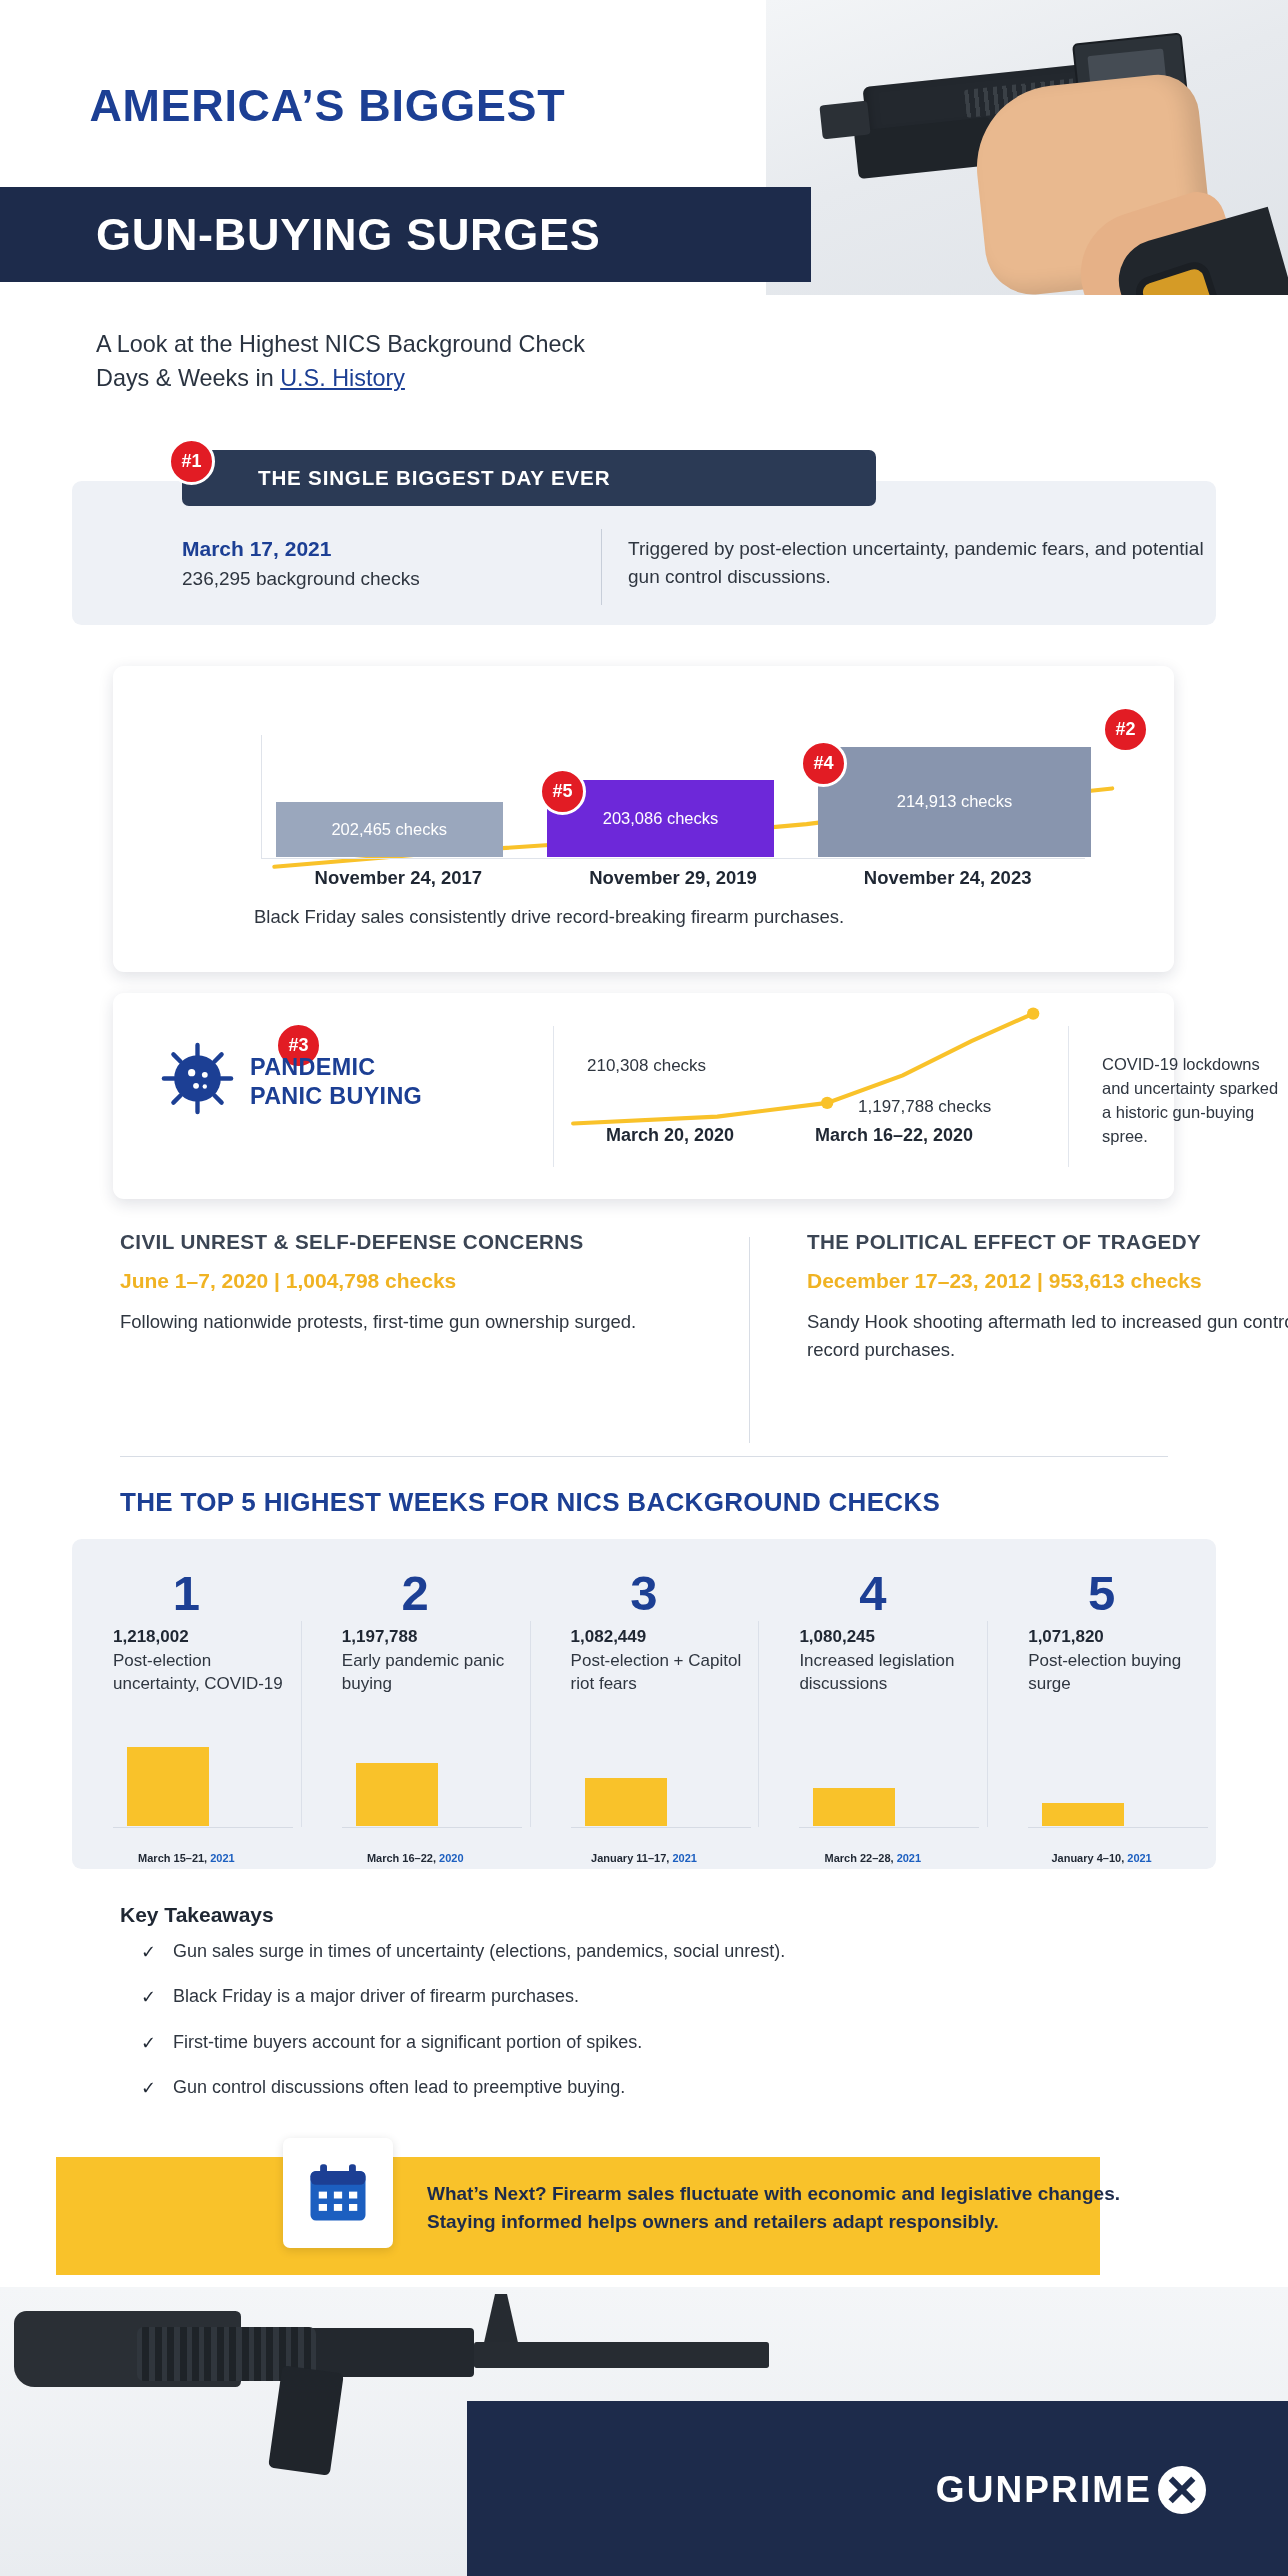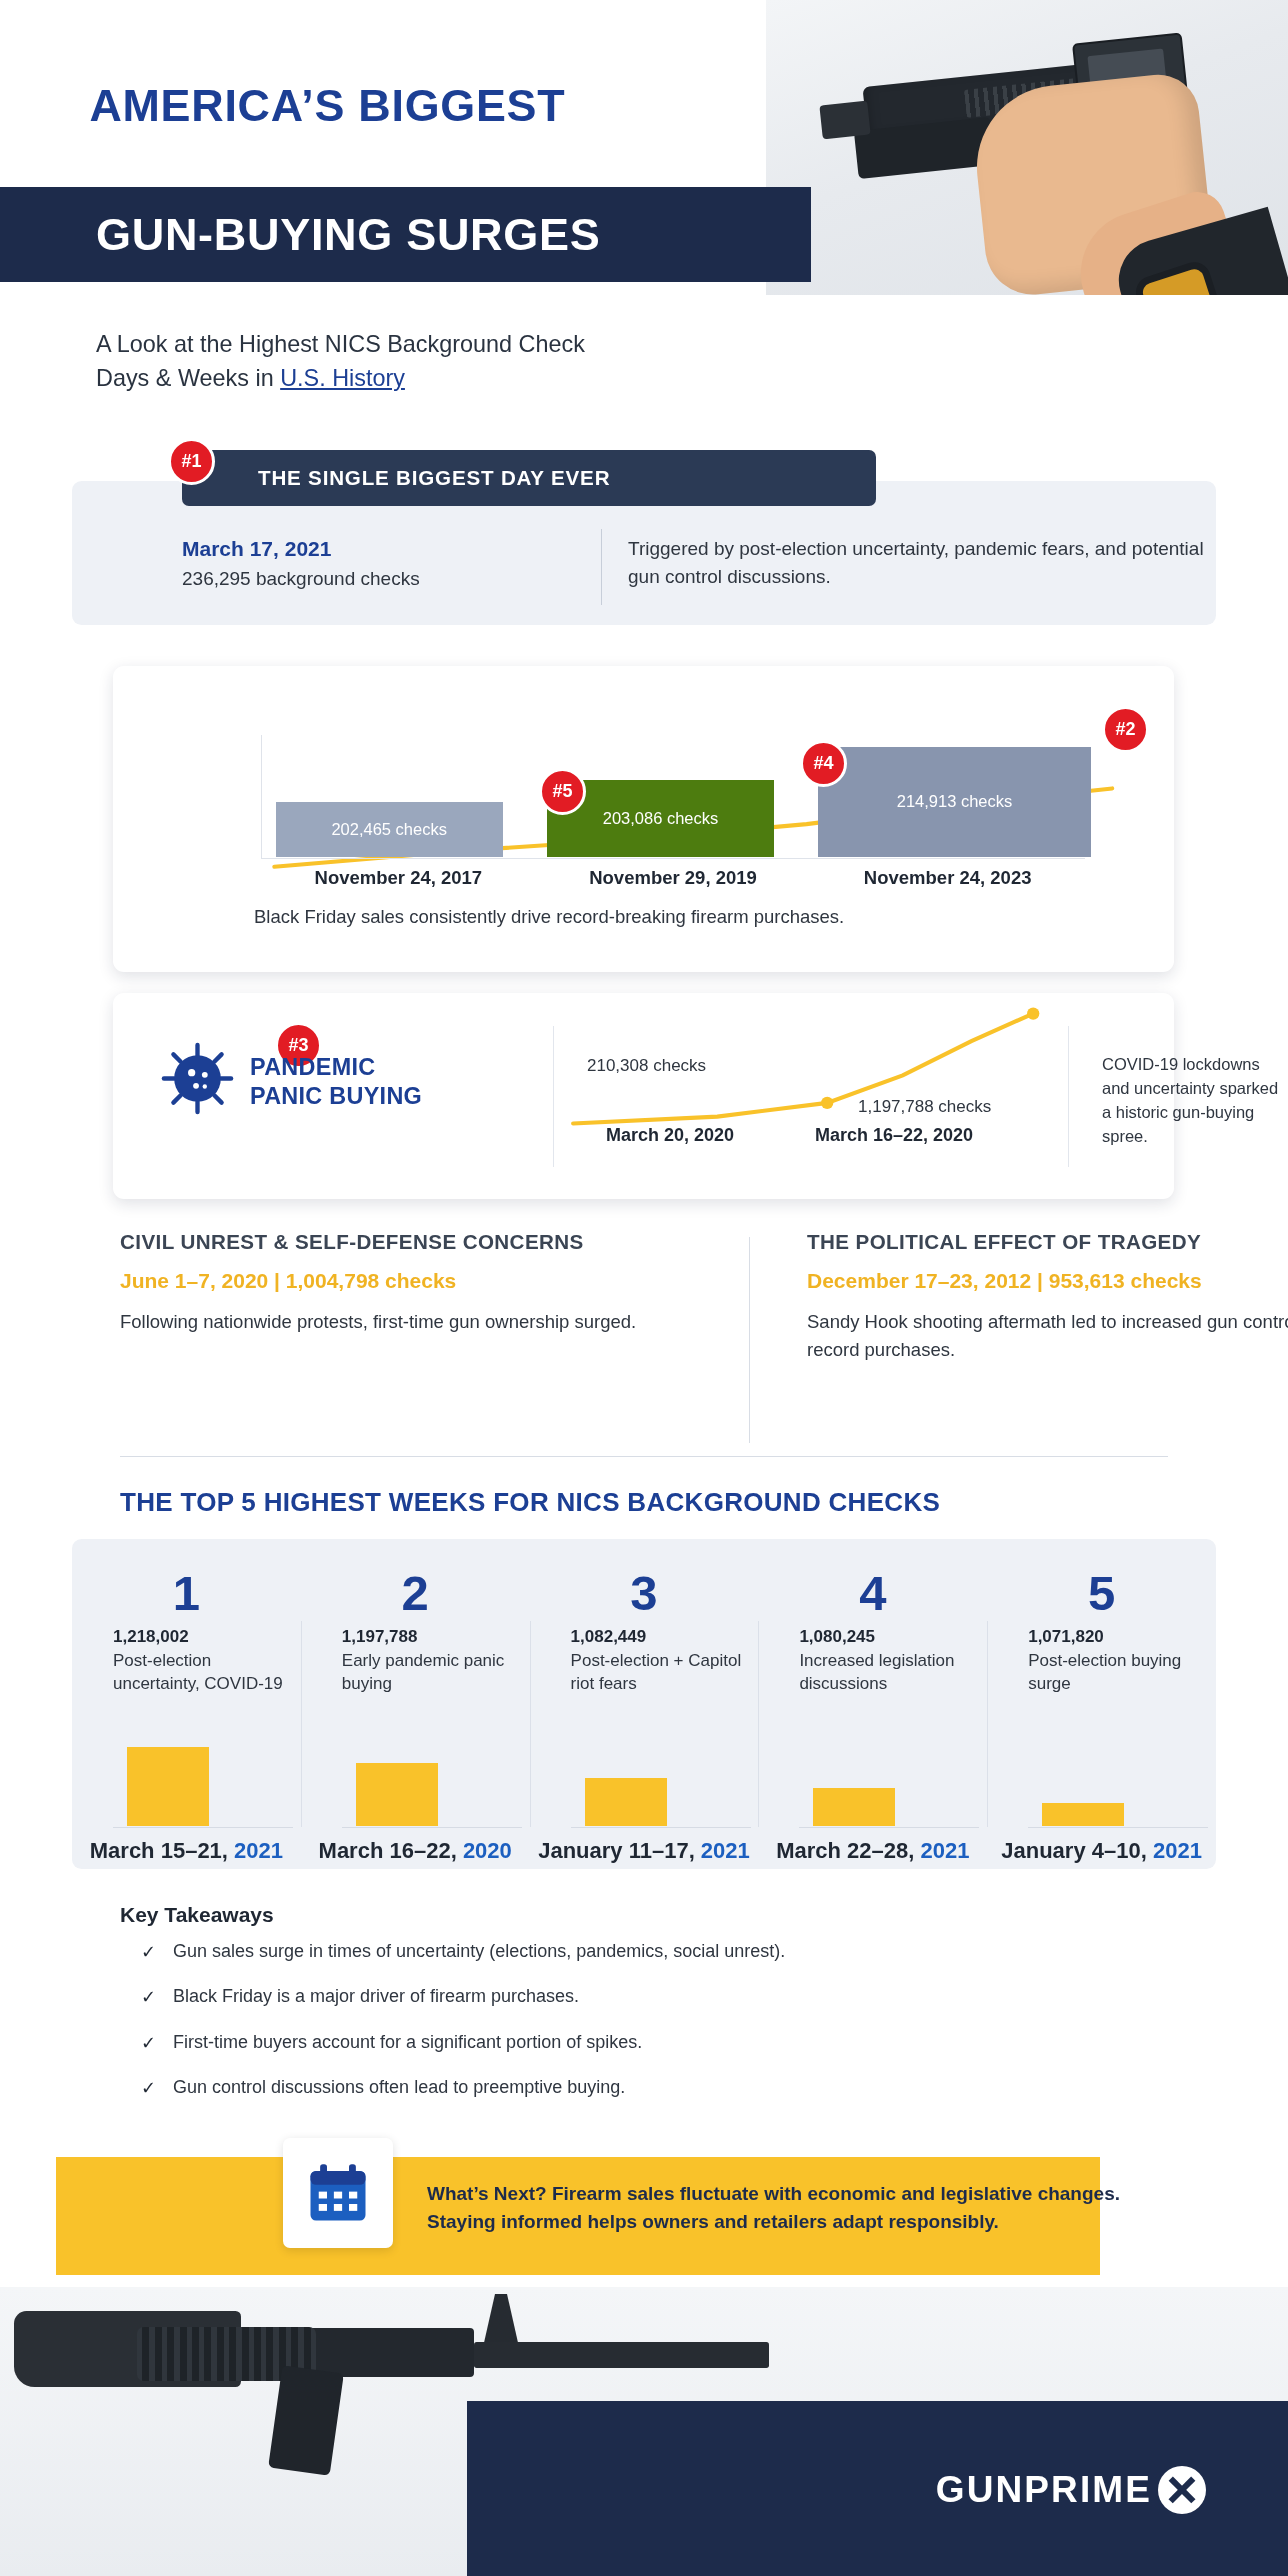--- a/index.html
+++ b/index.html
@@ -178,21 +178,21 @@
     border-left: 1.4px solid #dfe3ea;
     border-bottom: 1.4px solid #dfe3ea;
   }
   .bf-bar {
     position:absolute; bottom: 1.4px;
     background:#8e9cb4; color:#fff;
     display:flex; align-items:center; justify-content:center;
     font-size: 16.5px;
   }
   .bf-b1 { left: 13.7px; width: 227px; height: 55px; background:#9aa7bd; }
-  .bf-b2 { left: 285px; width: 227px; height: 77px; background:#4d7c0f; }
+  .bf-b2 { left: 285px; width: 227px; height: 77px; background:#6d28d9; }
   .bf-b3 { left: 556px; width: 273px; height: 110px; background:#8895ae; }
   .bf-labels {
     position:absolute; left: 148px; top: 201px; width: 824px;
     display:flex;
   }
   .bf-lbl { width: 275px; text-align:center; font-size: 18.5px; font-weight: 800; color:#1f2733; }
   .bf-note {
     position:absolute; left: 141px; top: 240px;
     font-size: 18.5px; color:#2f3640;
   }
@@ -257,21 +257,21 @@
   .t5-cell + .t5-cell:before {
     content:""; position:absolute; left:0; top: 82px; width:0.7px; height: 206px; background:#dbe0e9;
   }
   .t5-rank { text-align:center; font-size: 49px; font-weight: 800; color:#1c3f94; margin-top: 26px; }
   .t5-num { margin: 6px 0 0 41px; font-size: 17px; font-weight: 800; color:#1f2733; }
   .t5-desc { margin: 2.7px 0 0 41px; font-size: 17px; line-height:1.35; color:#2f3640; width: 172px; }
   .t5-bar { position:absolute; bottom: 43px; left: 55px; width: 82px; background:#f9c22a; }
   .t5-axis { position:absolute; left: 41px; bottom: 41px; width: 180px; height: 1.4px; background:#d6dbe4; }
   .t5-date {
     position:absolute; left: 0; bottom: 5.5px; width: 100%;
-    text-align:center; font-size: 22px; font-weight: 800; color:#1f2733;
+    text-align:center; font-size: 11px; font-weight: 800; color:#1f2733;
   }
   .t5-date span { color:#1c5fc0; }
 
   
   .kt-title { position:absolute; left: 120px; top: 1903px; font-size: 21px; font-weight: 800; color:#1f2733; }
   .kt-list { position:absolute; left: 141px; top: 1941px; width: 996px; }
   .kt-item { display:flex; align-items:flex-start; margin-bottom: 23.4px; font-size: 18px; color:#2f3640; }
   .kt-check { width: 32px; flex:none; color:#1f2733; font-size: 18px; }
 
   

